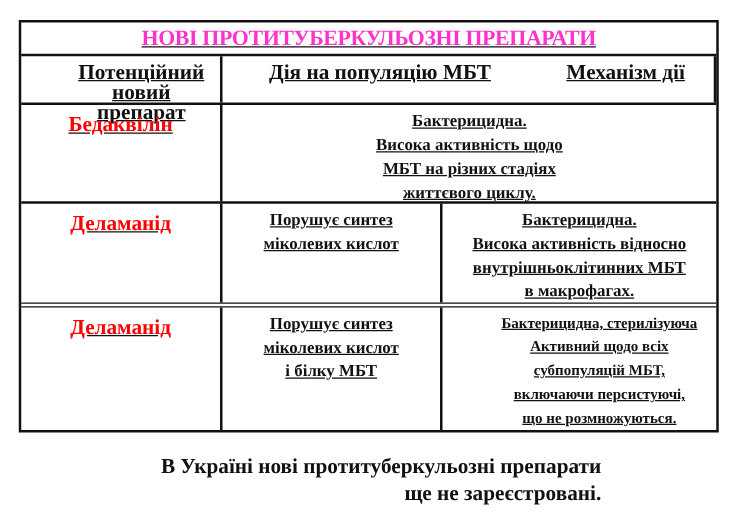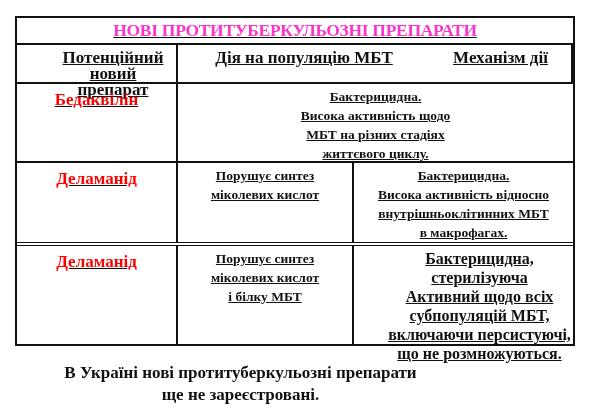--- a/index.html
+++ b/index.html
@@ -63,27 +63,27 @@
       font-size: 13.5px;
       line-height: 19px;
       padding-top: 3px;
     }
     .drug-name {
       color: #ff0000;
       font-size: 17px;
       line-height: 20px;
       padding-top: 6px;
     }
-    .r3 .c3 { font-size: 16px; padding-left: 32px; }
+    .r3 .c3 { font-size: 12px; padding-left: 32px; }
     .footer-note {
       position: absolute;
       left: 0;
       top: 362px;
       width: 481px;
-      text-align: center;
+      text-align: right;
       font-weight: bold;
       font-size: 17px;
       line-height: 22px;
       white-space: pre-line;
     }
   </style>
 </head>
 <body>
 
 <div class="slide-table">

